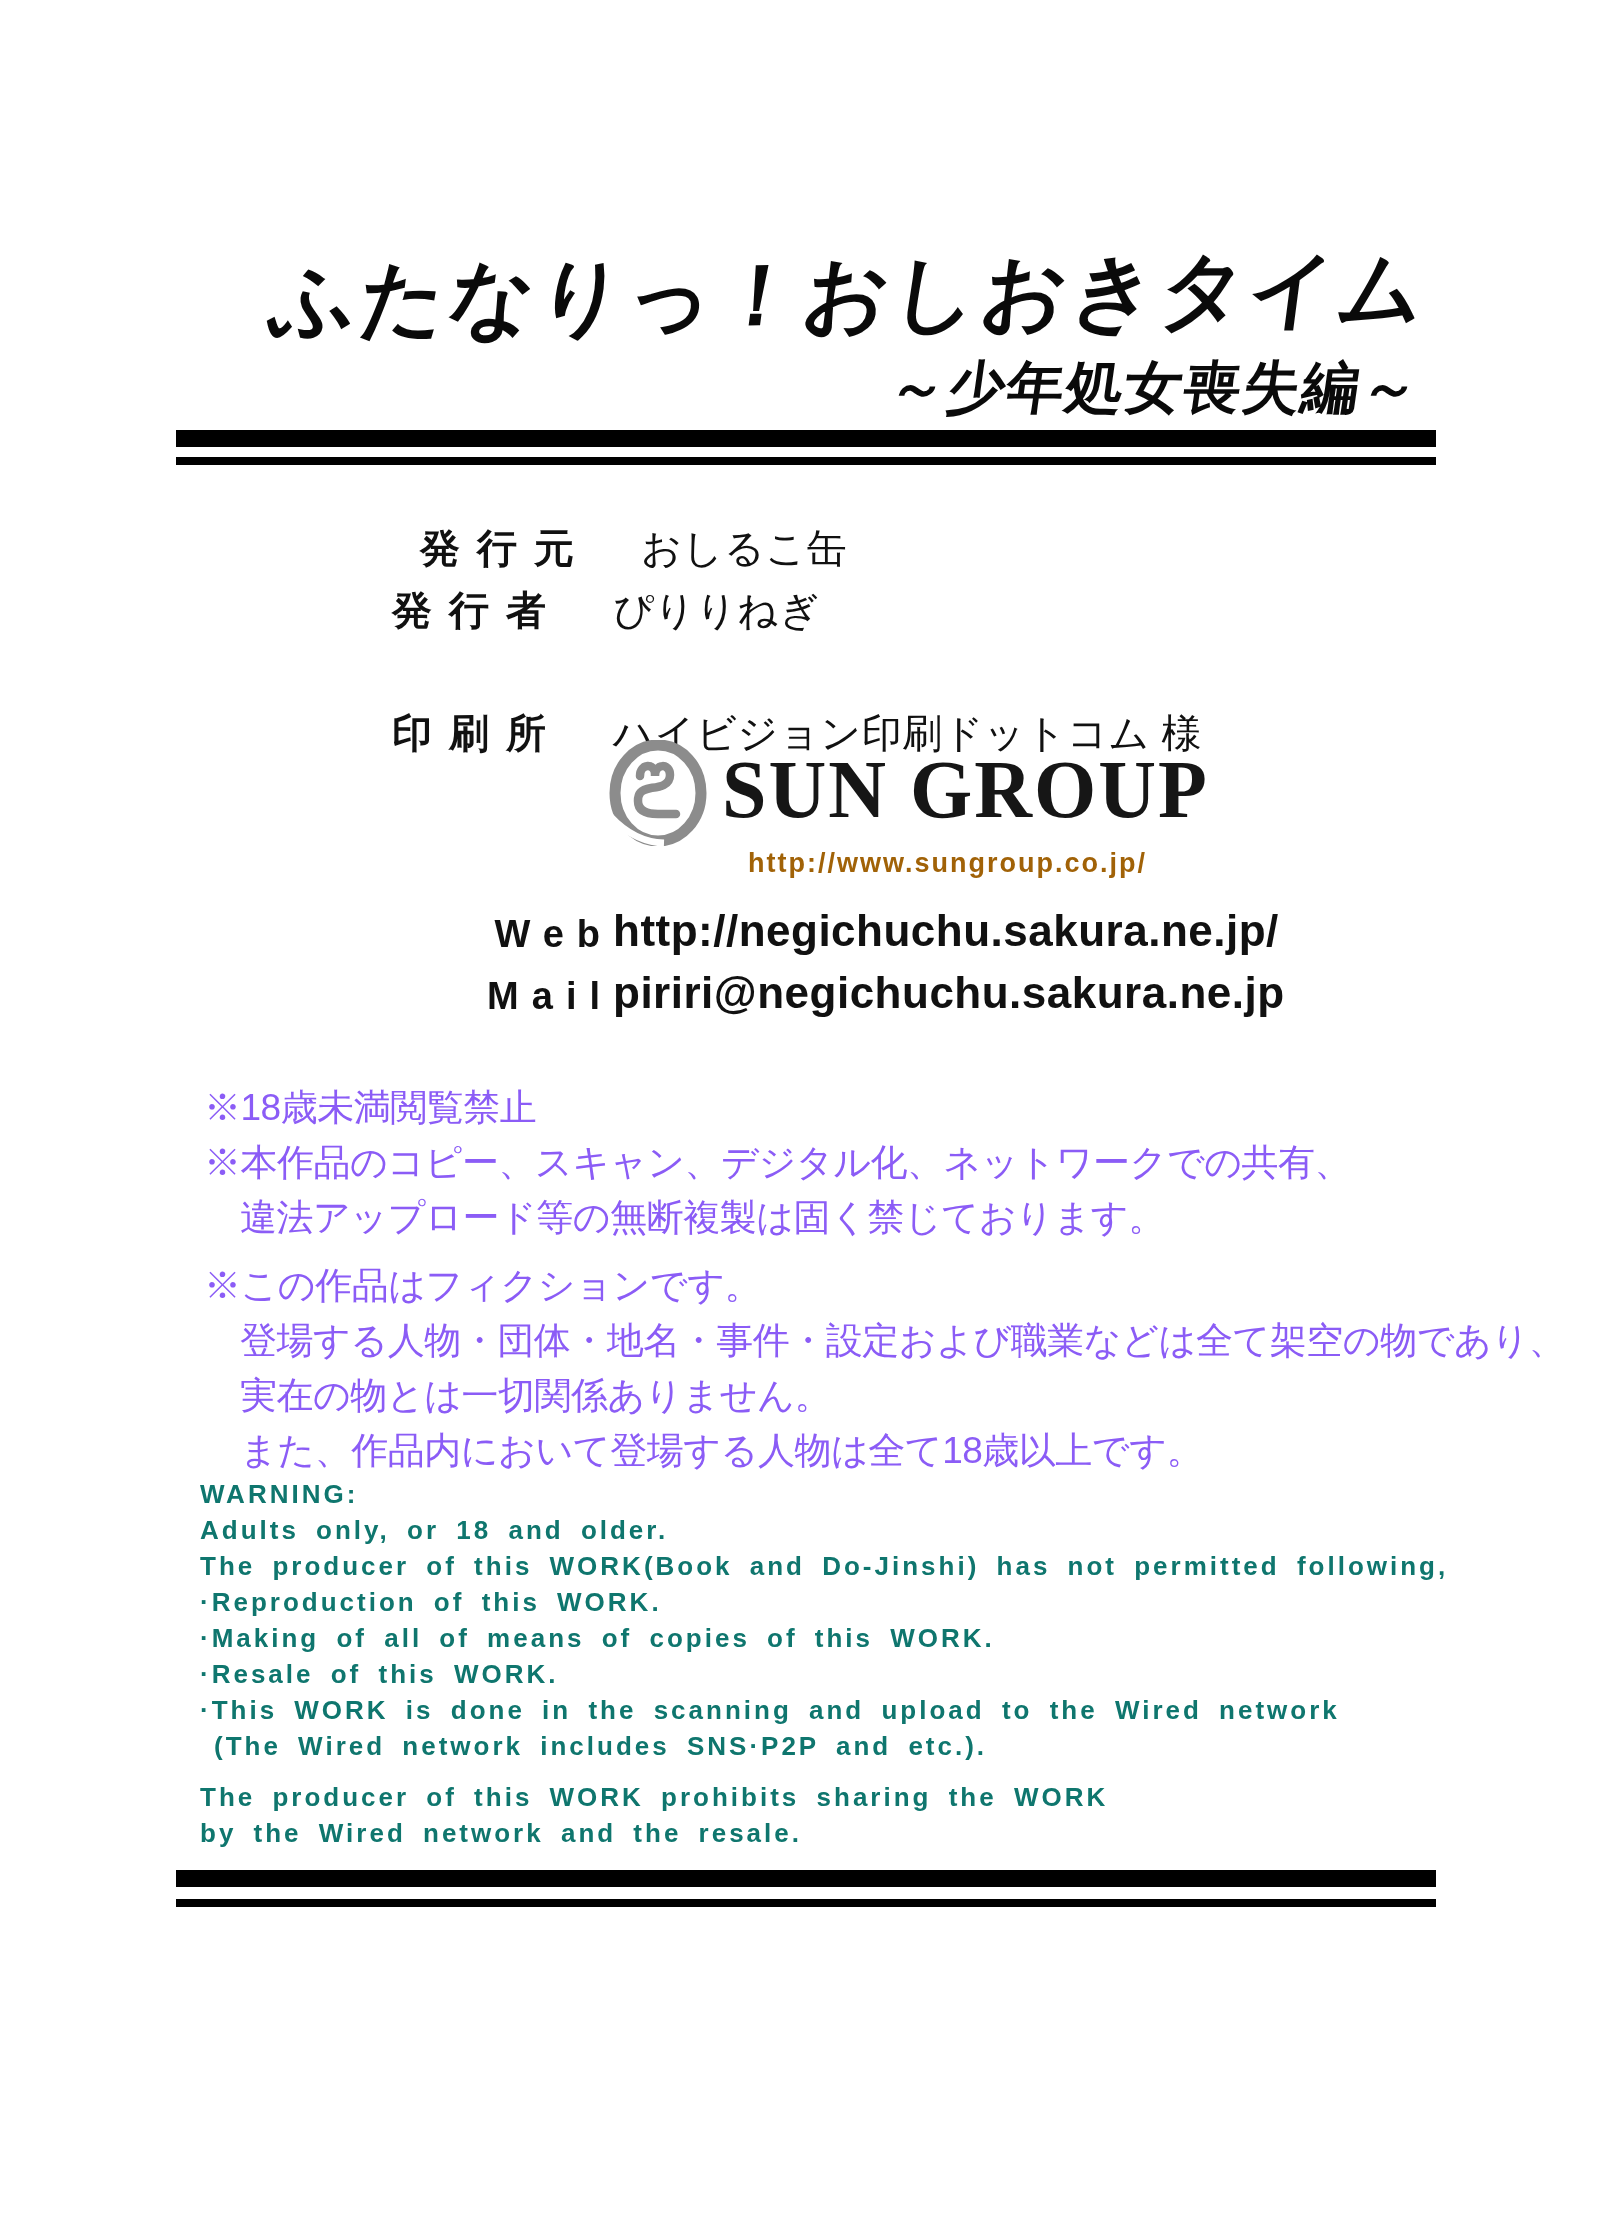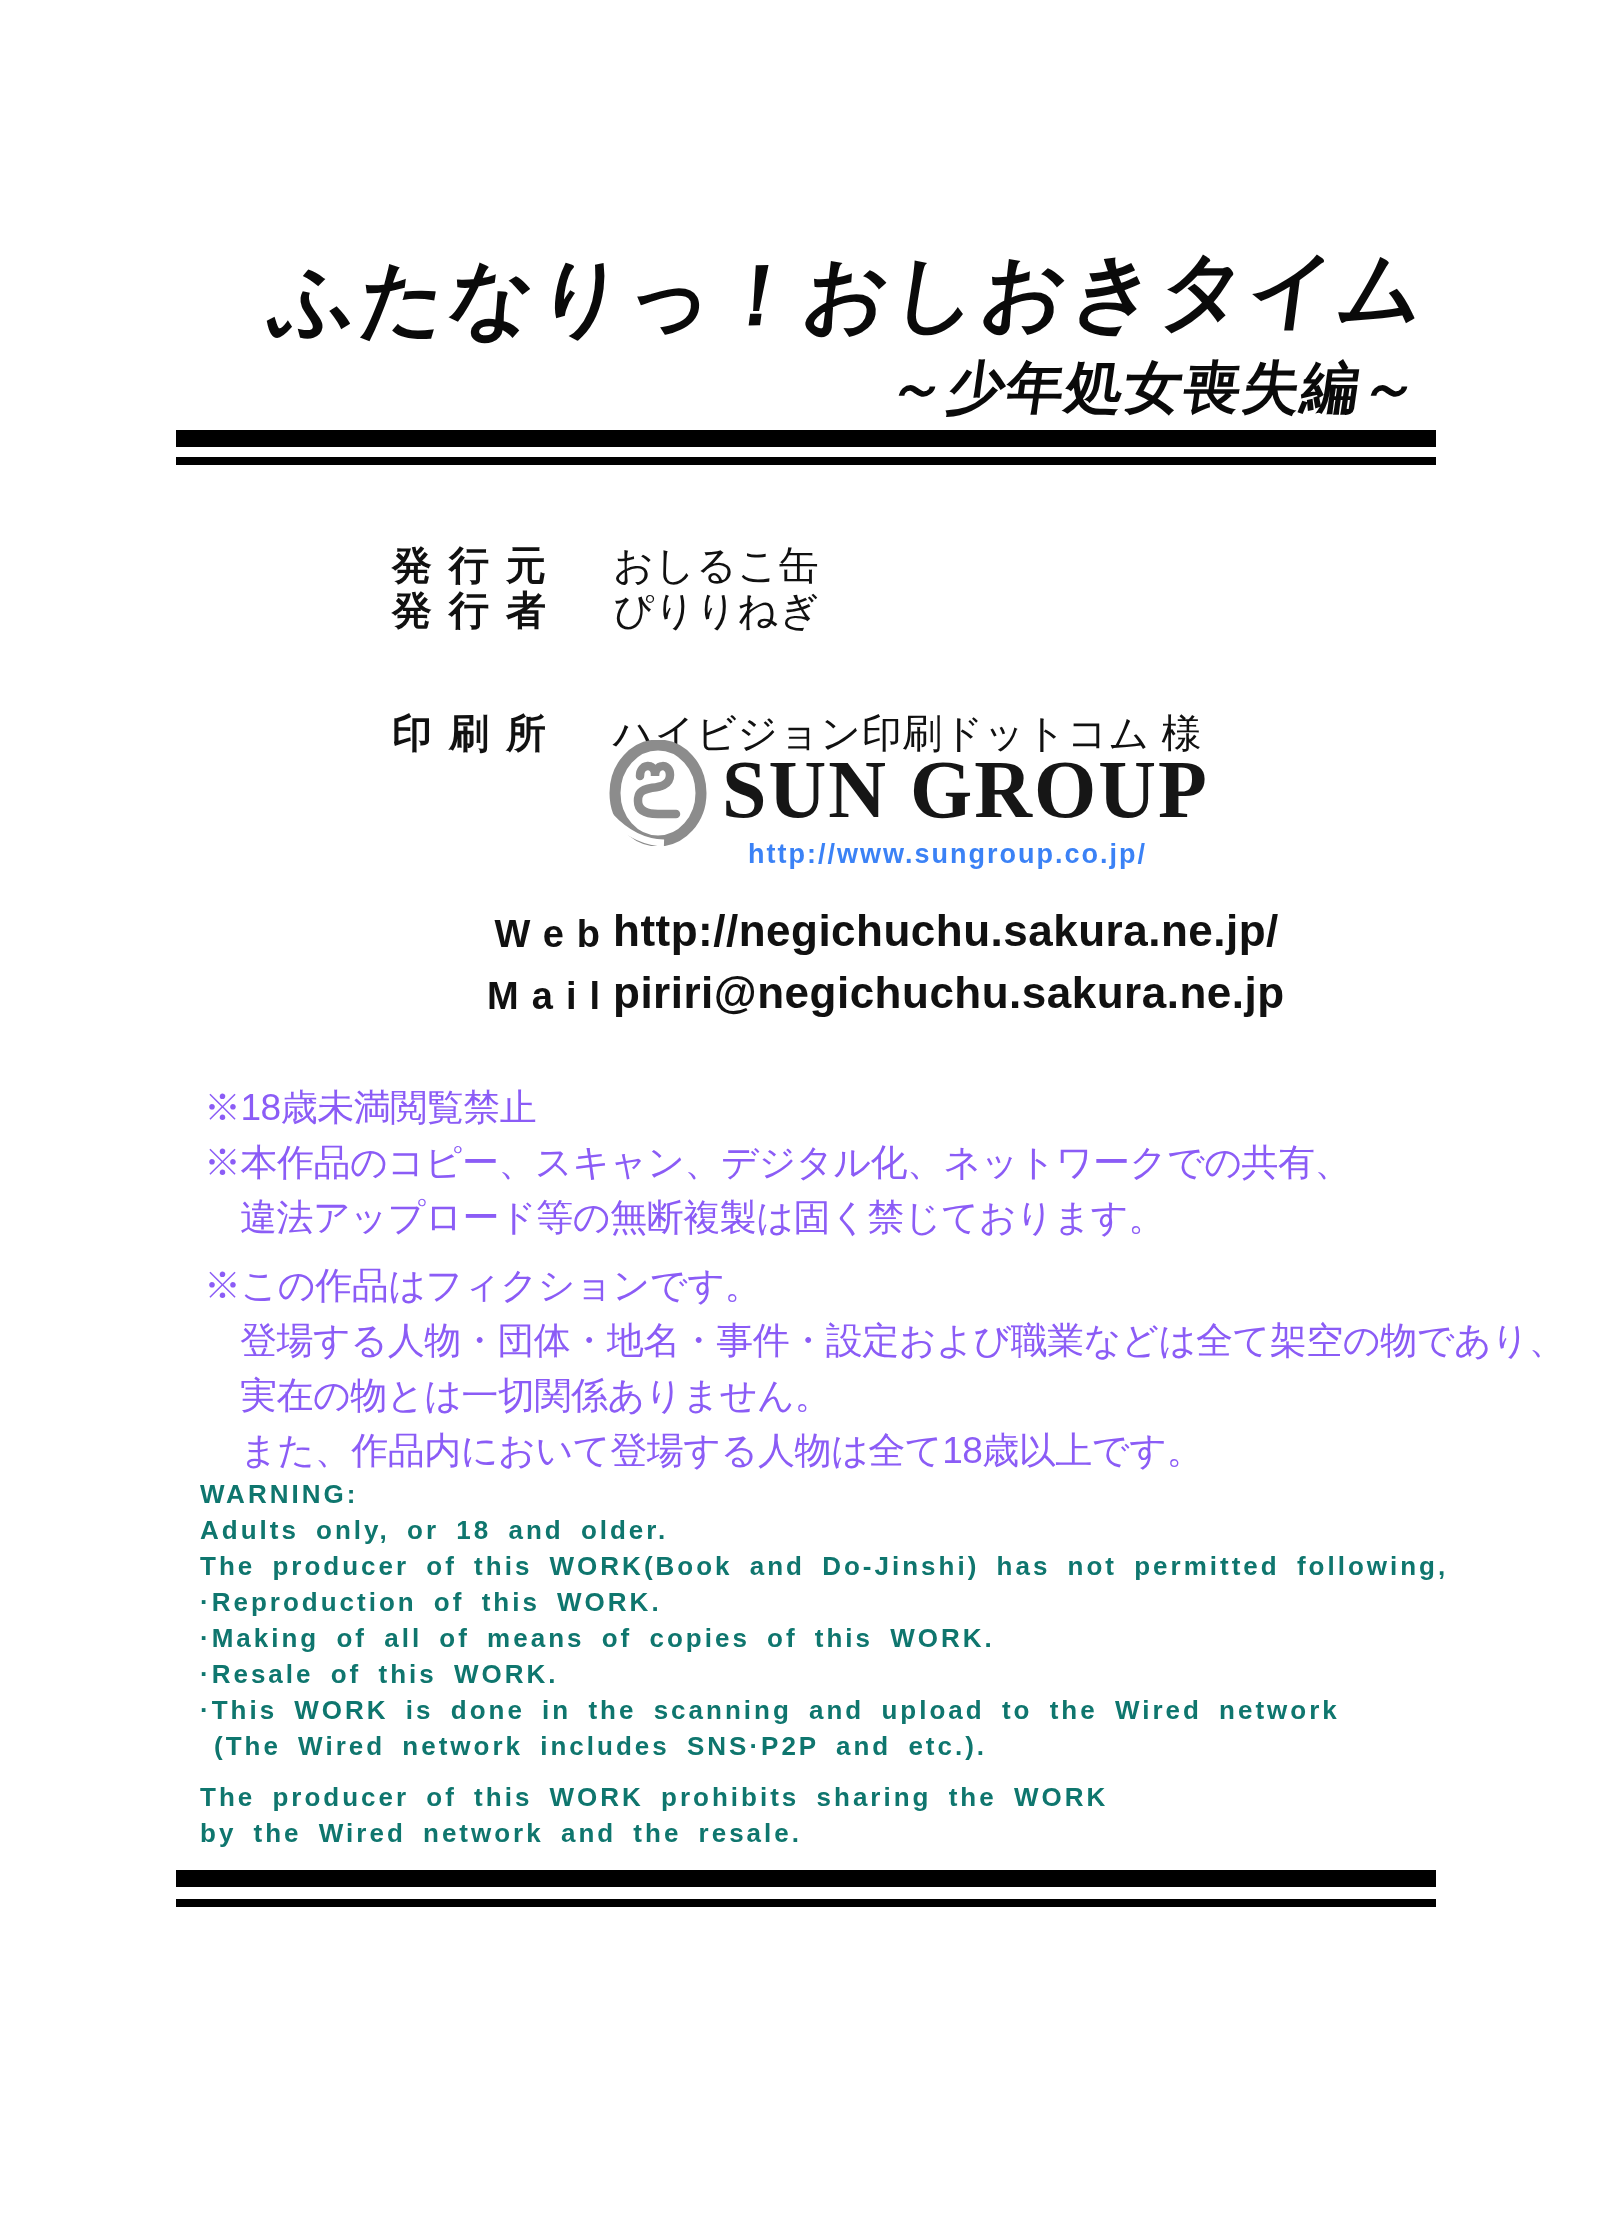--- a/index.html
+++ b/index.html
@@ -42,21 +42,21 @@
   
   .info-row { position:absolute; left:392px; white-space:nowrap; font-size:40px; }
   .info-row .lbl {
     display:inline-block;
     min-width:221px;
     font-weight:bold;
     letter-spacing:17px;
     vertical-align:bottom;
   }
   .info-row .val { letter-spacing:0.5px; }
-  .row-1 { top:538px; }
+  .row-1 { top:521px;margin-left:28px; }
   .row-2 { top:583px; }
   .row-3 { top:645px; }
   .row-4 { top:706px; }
   
   .contact-row { position:absolute; left:392px; white-space:nowrap;text-align:right; }
   .contact-row .lbl {
     display:inline-block;
     min-width:221px;
     font-weight:bold;
     font-size:38px;
@@ -74,25 +74,25 @@
     font-family:"Liberation Serif", serif;
     font-weight:bold;
     font-size:80px;
     letter-spacing:2px;
     white-space:nowrap;
     transform:scaleY(1.04);
     transform-origin:top left;
     color:#161616;
   }
   .sun-url {
-    position:absolute; left:142px; top:99px;
+    position:absolute; left:142px; top:108px;
     font-size:27px;
     letter-spacing:2px;
     white-space:nowrap;
-    color:#3b82f6;
+    color:#a16207;
     font-weight:600;
   }
   
   .jp-line {
     position:absolute;
     left:204px;
     font-size:37px;
     white-space:nowrap;
     color:#8b5cf6;
     letter-spacing:-0.5px;

